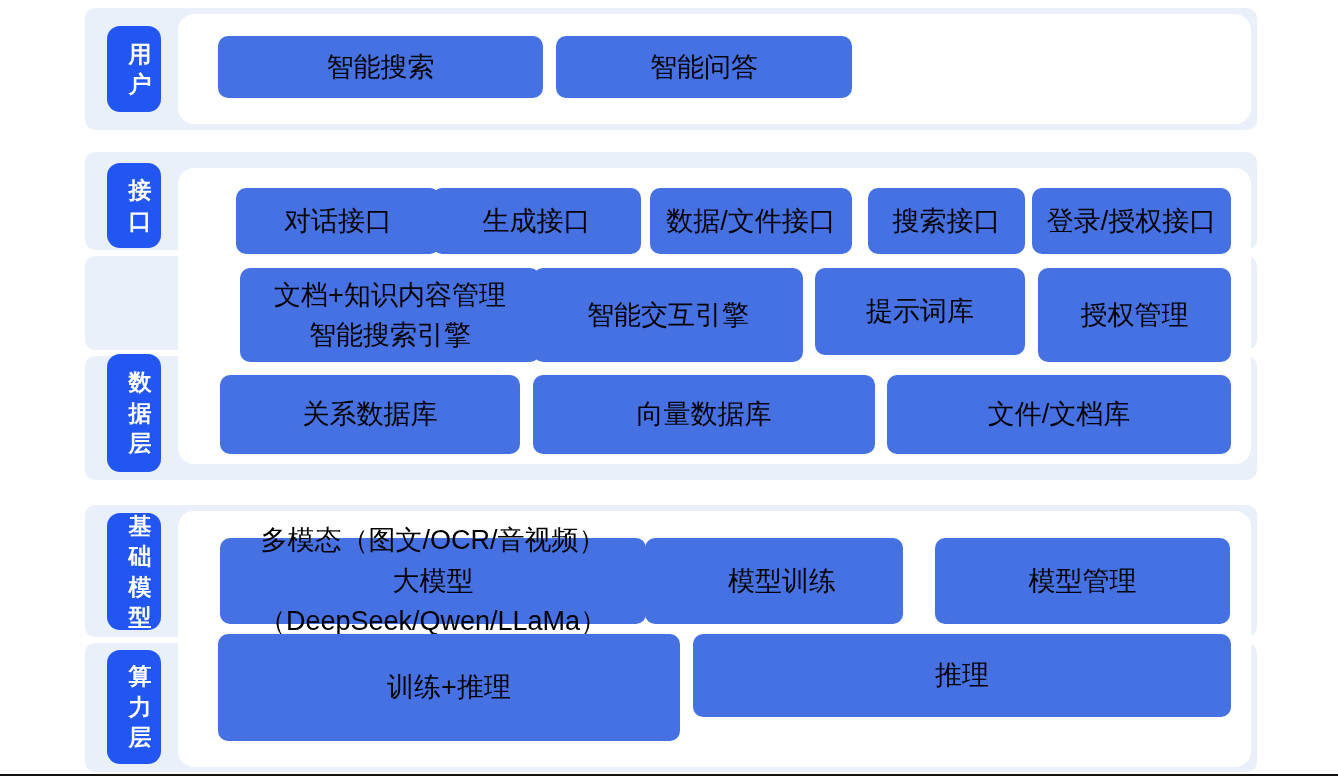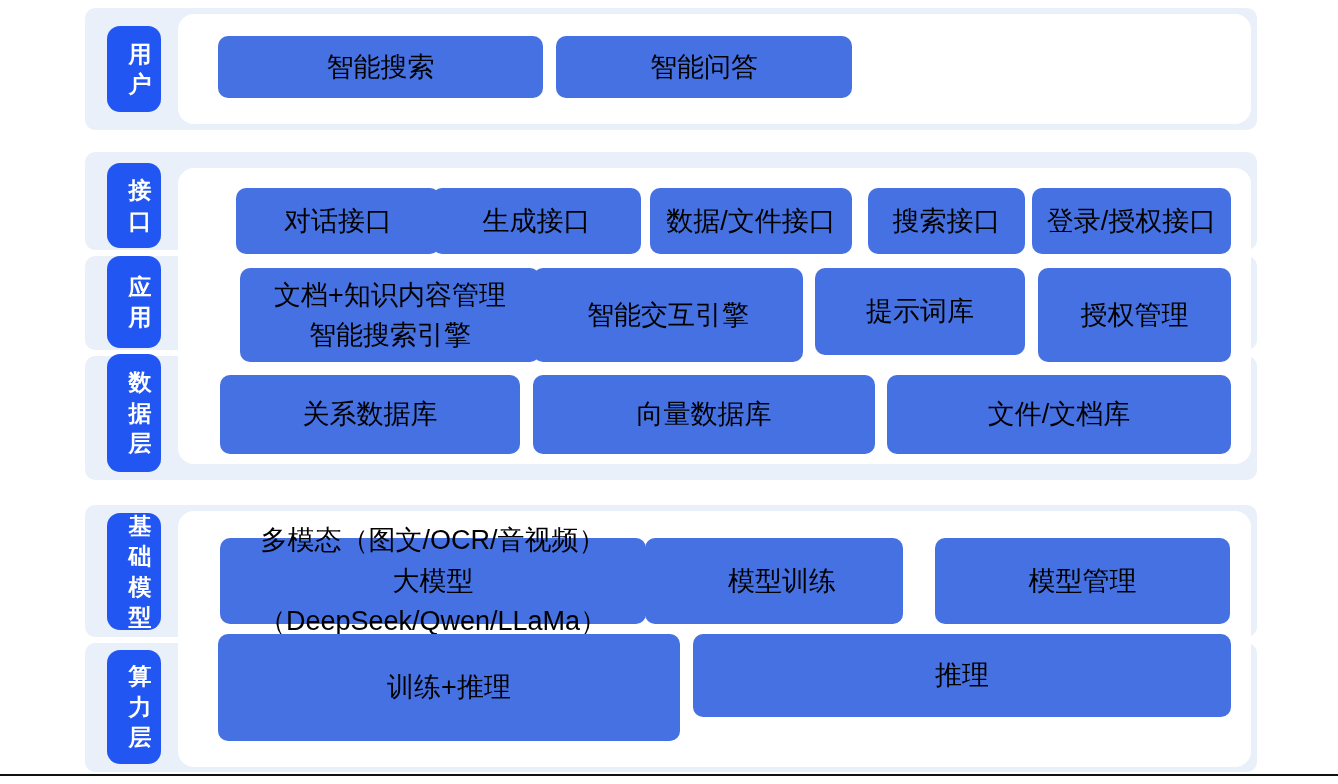--- a/index.html
+++ b/index.html
@@ -59,23 +59,20 @@
   <div class="panel" style="top:14px;  height:110px;"></div>
   <div class="panel" style="top:168px; height:296px;"></div>
   <div class="panel" style="top:511px; height:256px;"></div>
 
   <div class="pill" style="top:26px;  height:86px;">
       <span class="pill-label">用户</span>
     </div>
   <div class="pill" style="top:163px; height:85px;">
       <span class="pill-label">接口</span>
     </div>
-  <div class="pill" style="top:256px; height:92px;">
-      <span class="pill-label">应用</span>
-    </div>
   <div class="pill" style="top:354px; height:118px;">
       <span class="pill-label">数据层</span>
     </div>
   <div class="pill" style="top:513px; height:117px;">
       <span class="pill-label">基础模型</span>
     </div>
   <div class="pill" style="top:650px; height:114px;">
       <span class="pill-label">算力层</span>
     </div>
 

